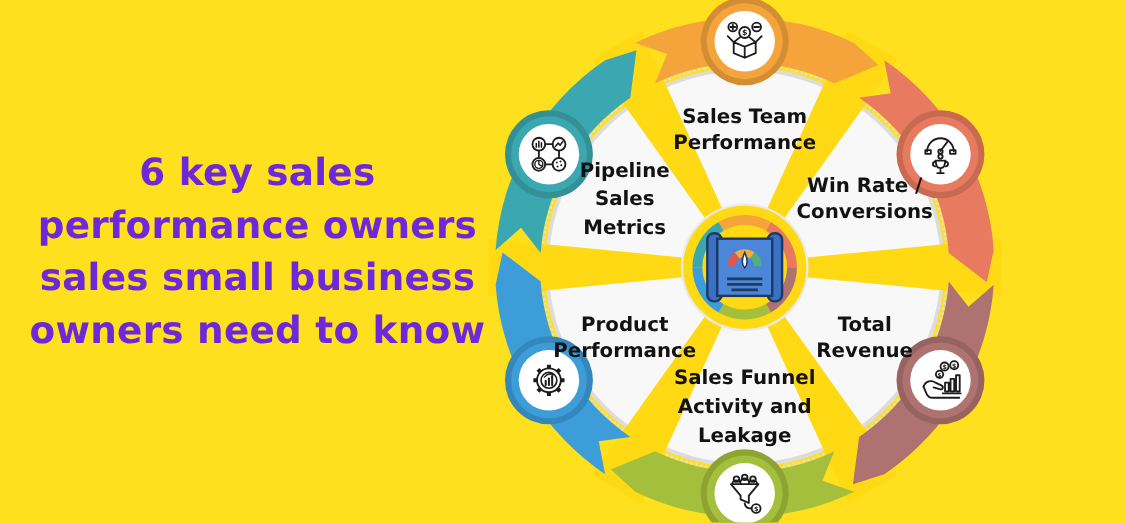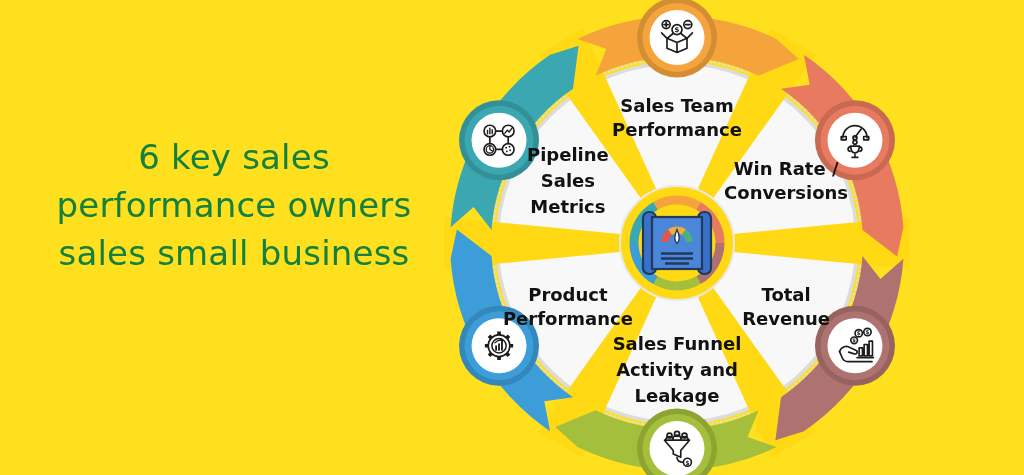--- a/index.html
+++ b/index.html
@@ -4,39 +4,40 @@
 <style>
   html,body{margin:0;padding:0;}
   body{
     width:1024px;height:475px;overflow:hidden;position:relative;
     font-family:"DejaVu Sans","Liberation Sans",sans-serif;
     background:#FFE01E;
   }
   .stage{position:absolute;inset:0;}
   .headline{
     position:absolute;left:8px;top:133px;width:452px;
-    text-align:center;font-weight:normal;font-size:34px;line-height:48px;
-    color:#15803d;letter-spacing:0.2px;
+    text-align:center;font-weight:bold;font-size:34px;line-height:48px;
+    color:#6d28d9;letter-spacing:0.2px;
   }
   .headline div{white-space:nowrap;}
   #wheel-svg{position:absolute;left:0;top:0;}
   .seg-label{
     font-family:"DejaVu Sans","Liberation Sans",sans-serif;
     font-weight:bold;font-size:18px;fill:#121212;
   }
 </style>
 </head>
 <body>
 
 <div class="stage">
 
   <div class="headline">
     <div>6 key sales</div>
     <div>performance owners</div>
     <div>sales small business</div>
+    <div>owners need to know</div>
   </div>
 
   <svg id="wheel-svg" width="1024" height="475" viewBox="0 0 1024 475">
       <circle cx="677" cy="243" r="184.5" fill="none" stroke="#DEDEDE" stroke-width="2.4" stroke-dasharray="0.5 4.2" stroke-linecap="round"></circle>
       <circle cx="677" cy="243" r="180" fill="#F8F8F8" stroke="#DCDCDC" stroke-width="3.5"></circle>
       <polygon points="703.0,249.0 910.0,269.0 910.0,217.0 703.0,237.0" fill="#FFD914"></polygon>
       <polygon points="695.2,223.5 816.0,54.2 771.0,28.2 684.8,217.5" fill="#FFD914"></polygon>
       <polygon points="669.2,217.5 583.0,28.2 538.0,54.2 658.8,223.5" fill="#FFD914"></polygon>
       <polygon points="651.0,237.0 444.0,217.0 444.0,269.0 651.0,249.0" fill="#FFD914"></polygon>
       <polygon points="658.8,262.5 538.0,431.8 583.0,457.8 669.2,268.5" fill="#FFD914"></polygon>

